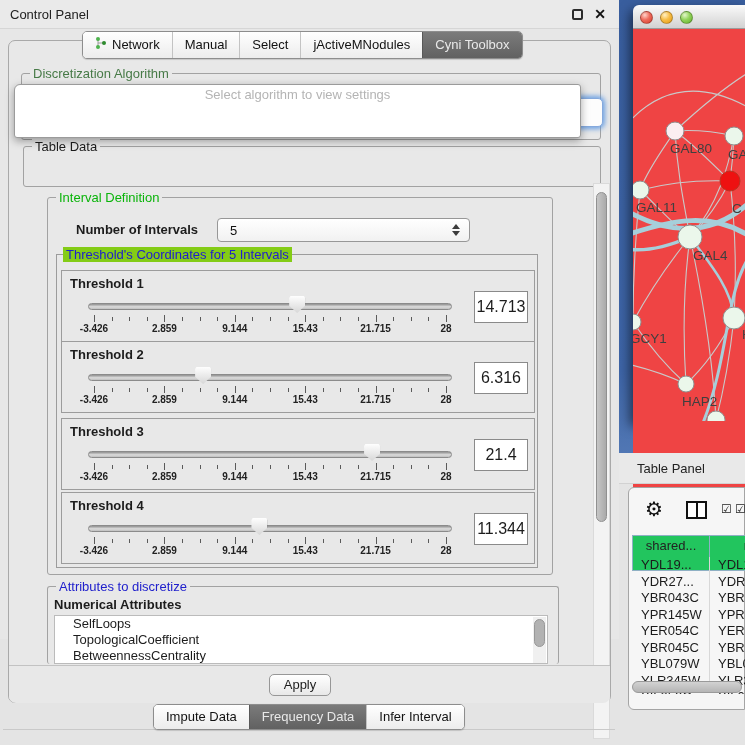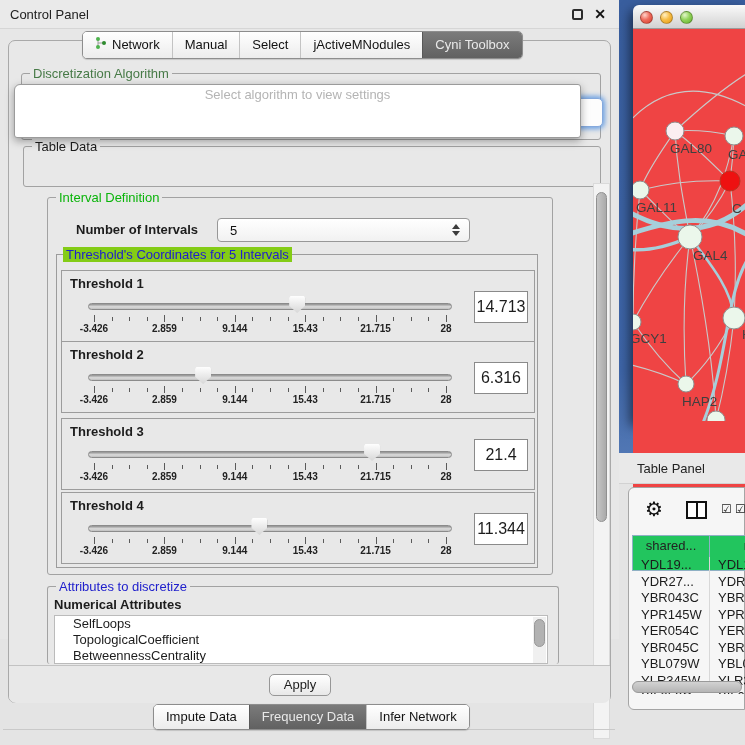--- a/index.html
+++ b/index.html
@@ -336,21 +336,21 @@
   </div>
 
   <div class="seg-group bottom-tabs">
       <div class="seg">
         <span>Impute Data</span>
       </div>
       <div class="seg sel">
         <span>Frequency Data</span>
       </div>
       <div class="seg">
-        <span>Infer Network</span>
+        <span>Infer Interval</span>
       </div>
     </div>
   <div class="bottom-line"></div>
 </div>
 
 <div class="blue-zone"></div>
 
 <div class="net-window">
   <div class="net-titlebar">
     <div class="light red"></div>

